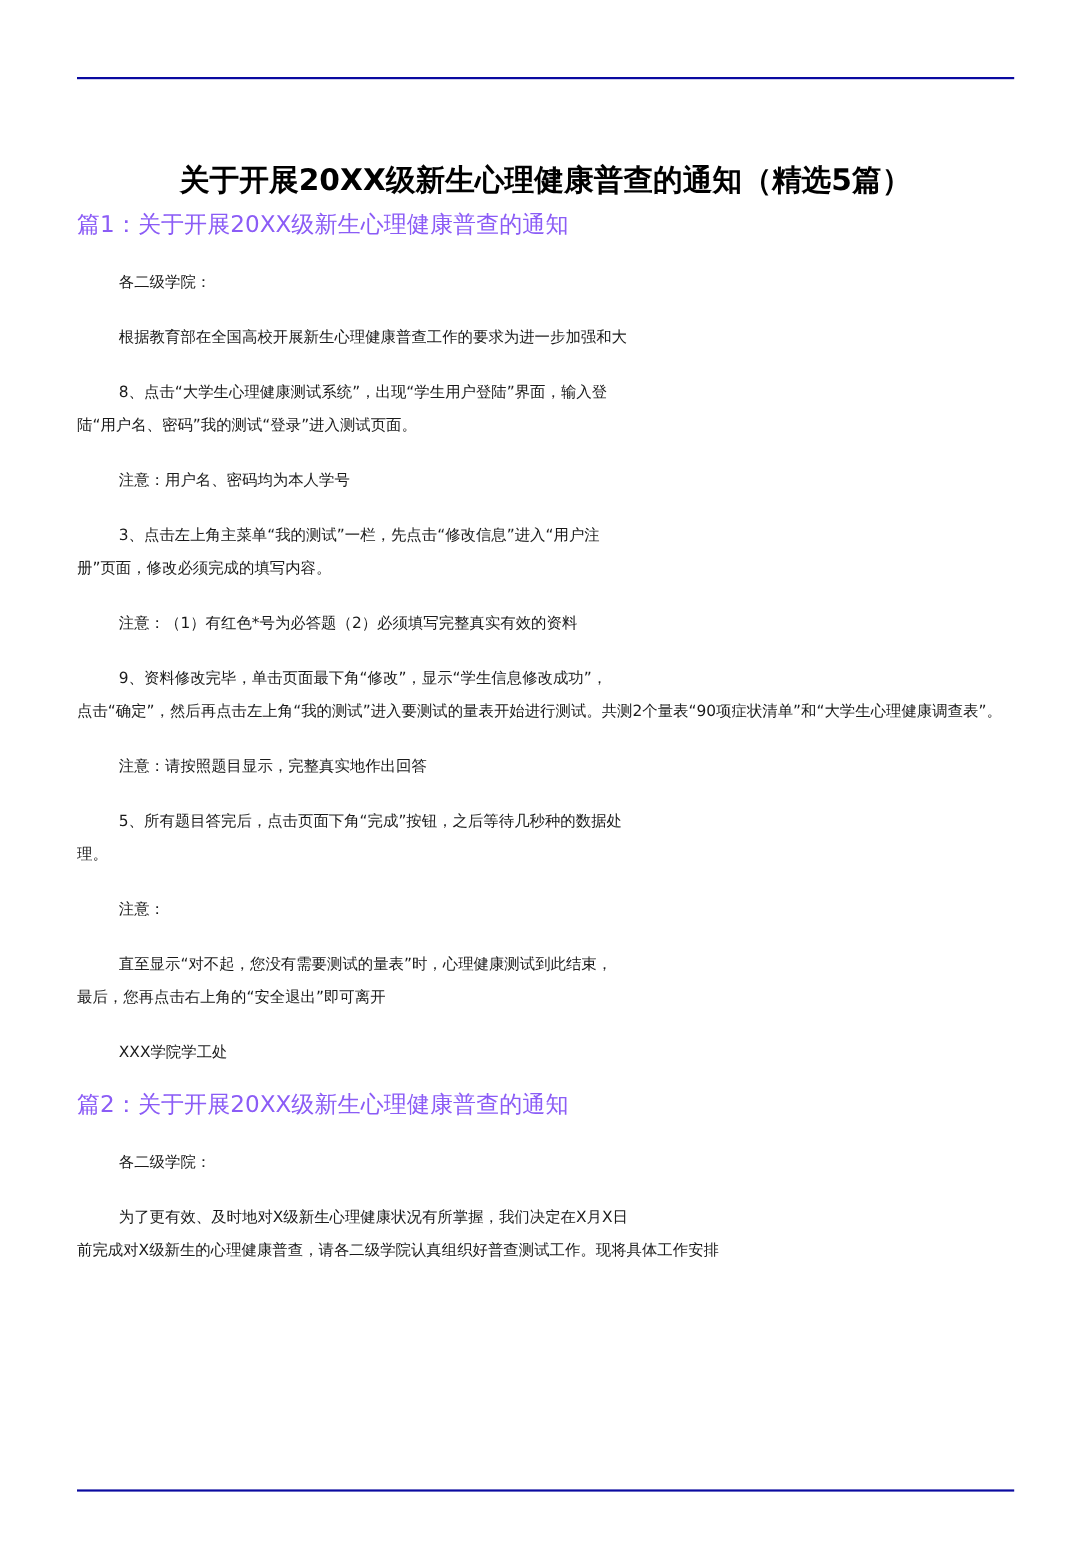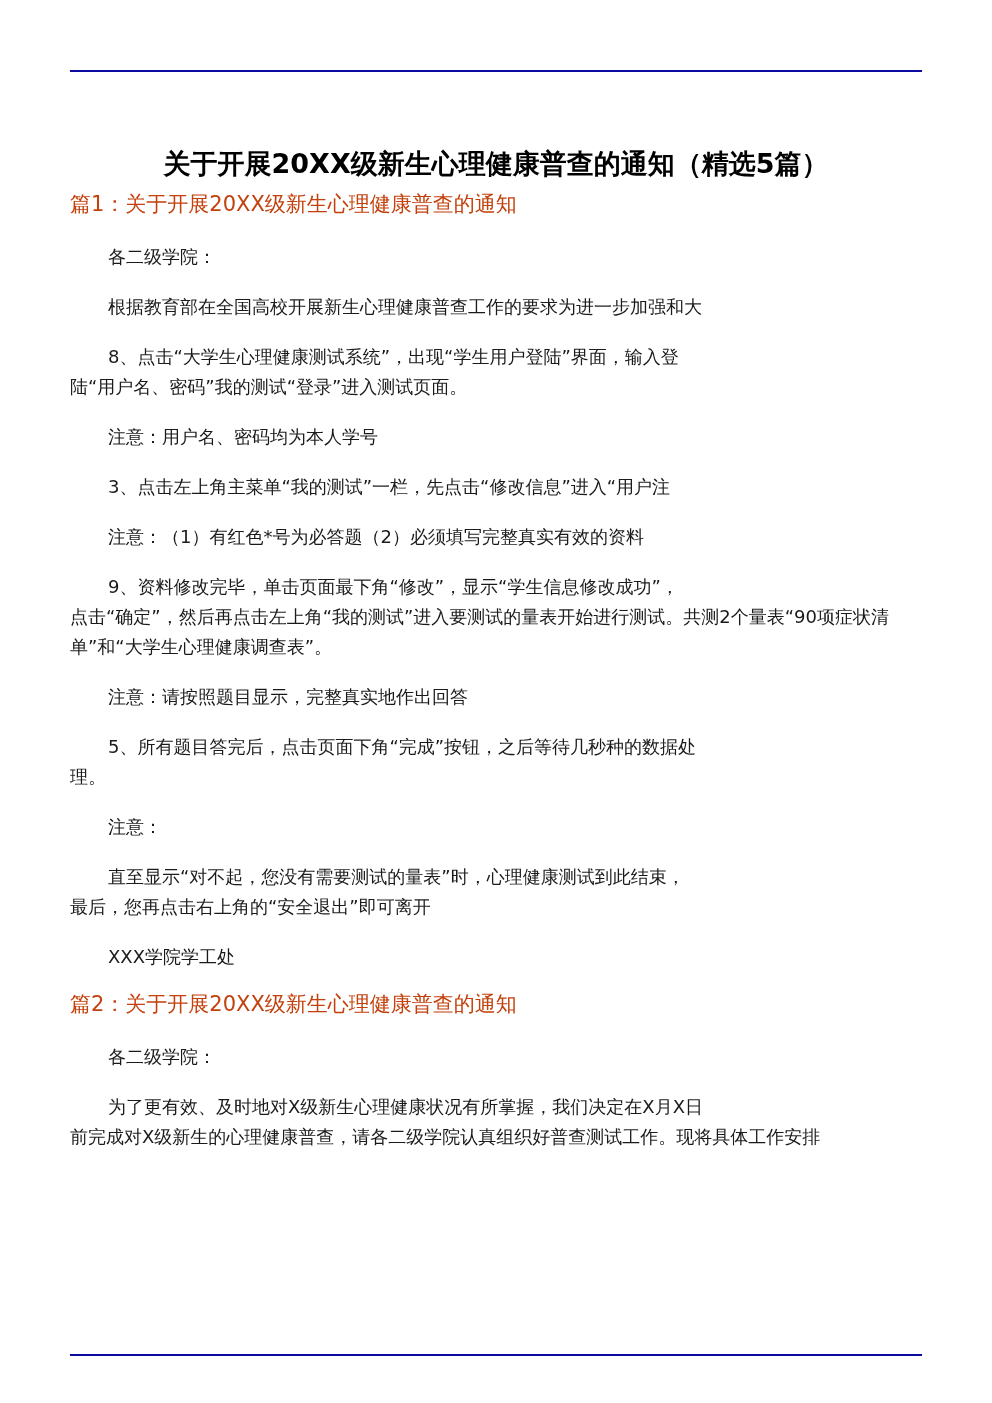--- a/index.html
+++ b/index.html
@@ -34,29 +34,29 @@
     color: #000000;
     letter-spacing: 0px;
   }
   .content {
     position: absolute;
     left: 70px;
     top: 186px;
     width: 852px;
   }
   .section-heading {
-    color: #c2410c;
+    color: #8b5cf6;
     font-size: 21px;
     height: 36px;
     line-height: 36px;
     margin: 0;
     font-weight: normal;
   }
   .para {
-    font-size: 18px;
+    font-size: 14px;
     line-height: 30px;
     margin: 0;
     text-indent: 38px;
     word-break: break-all;
   }
   .gap-sm { height: 14px; }
   .gap-md { height: 20px; }
   .page-num {
     position: absolute;
     top: 1396px;
@@ -80,20 +80,21 @@
   <p class="para">各二级学院：</p>
   <div class="gap-md"></div>
   <p class="para">根据教育部在全国高校开展新生心理健康普查工作的要求为进一步加强和大</p>
   <div class="gap-md"></div>
   <p class="para">8、点击“大学生心理健康测试系统”，出现“学生用户登陆”界面，输入登</p>
   <p class="para" style="text-indent:0">陆“用户名、密码”我的测试“登录”进入测试页面。</p>
   <div class="gap-md"></div>
   <p class="para">注意：用户名、密码均为本人学号</p>
   <div class="gap-md"></div>
   <p class="para">3、点击左上角主菜单“我的测试”一栏，先点击“修改信息”进入“用户注</p>
+  <p class="para" style="text-indent:0">册”页面，修改必须完成的填写内容。</p>
   <div class="gap-md"></div>
   <p class="para">注意：（1）有红色*号为必答题（2）必须填写完整真实有效的资料</p>
   <div class="gap-md"></div>
   <p class="para">9、资料修改完毕，单击页面最下角“修改”，显示“学生信息修改成功”，</p>
   <p class="para" style="text-indent:0">点击“确定”，然后再点击左上角“我的测试”进入要测试的量表开始进行测试。共测2个量表“90项症状清单”和“大学生心理健康调查表”。</p>
   <div class="gap-md"></div>
   <p class="para">注意：请按照题目显示，完整真实地作出回答</p>
   <div class="gap-md"></div>
   <p class="para">5、所有题目答完后，点击页面下角“完成”按钮，之后等待几秒种的数据处</p>
   <p class="para" style="text-indent:0">理。</p>

